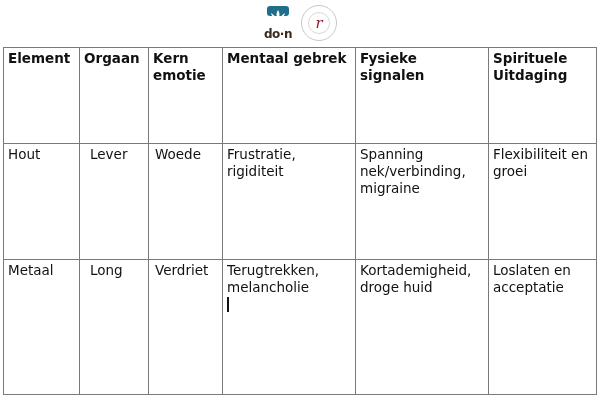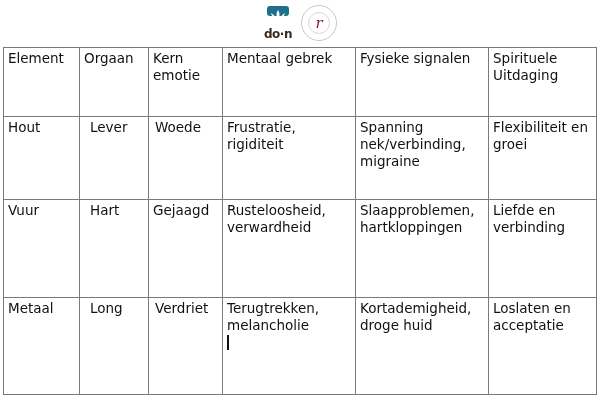--- a/index.html
+++ b/index.html
@@ -9,21 +9,21 @@
     .dohn { width: 26px; height: 34px; display: flex; flex-direction: column; align-items: center; }
     .dohn .badge { width: 22px; height: 20px; background: #1f6f8b; border-radius: 3px; position: relative; }
     .dohn .badge svg { position: absolute; left: 3px; top: 3px; }
     .dohn .txt { font-size: 12px; line-height: 12px; color: #3a2a1a; font-weight: bold; letter-spacing: -0.5px; margin-top: 12px; }
     .crkbo { width: 34px; height: 34px; border-radius: 50%; border: 1px solid #c8c8c8; position: relative; display:flex; align-items:center; justify-content:center; }
     .crkbo .inner { width: 20px; height: 20px; border-radius: 50%; border: 1px solid #d8d8d8; display:flex; align-items:center; justify-content:center;
                     font-family: "DejaVu Serif", serif; font-style: italic; color: #8a1e2c; font-size: 15px; line-height: 1; }
     table { position: absolute; left: 3px; top: 47px; width: 593px; height: 348px; border-collapse: collapse; table-layout: fixed; }
     td, th { border: 1.5px solid #7a7a7a; vertical-align: top; text-align: left; padding: 2px 4px 0 4px;
              font-size: 13.5px; line-height: 17px; font-weight: normal; }
-    th { font-weight: normal; }
+    th { font-weight: bold; }
     td.c-org { padding-left: 10px; }
     td.c-emo { padding-left: 6px; }
     .cursor { display: block; width: 1.5px; height: 15px; background: #111; margin-top: 1px; }
   </style>
 </head>
 <body>
 
 <div class="logos">
   <div class="dohn">
     <div class="badge">
@@ -60,28 +60,20 @@
     <th>Spirituele Uitdaging</th>
   </tr>
   <tr style="height:51px">
     <td>Hout</td>
     <td class="c-org">Lever</td>
     <td class="c-emo">Woede</td>
     <td>Frustratie, rigiditeit</td>
     <td>Spanning nek/verbinding, migraine</td>
     <td>Flexibiliteit en groei</td>
   </tr>
-  <tr style="height:64px">
-    <td>Vuur</td>
-    <td class="c-org">Hart</td>
-    <td>Gejaagd</td>
-    <td>Rusteloosheid, verwardheid</td>
-    <td>Slaapproblemen, hartkloppingen</td>
-    <td>Liefde en verbinding</td>
-  </tr>
   <tr style="height:63px">
     <td>Metaal</td>
     <td class="c-org">Long</td>
     <td class="c-emo">Verdriet</td>
     <td>
       <span>Terugtrekken, melancholie</span>
       <span class="cursor"></span>
     </td>
     <td>Kortademigheid, droge huid</td>
     <td>Loslaten en acceptatie</td>

